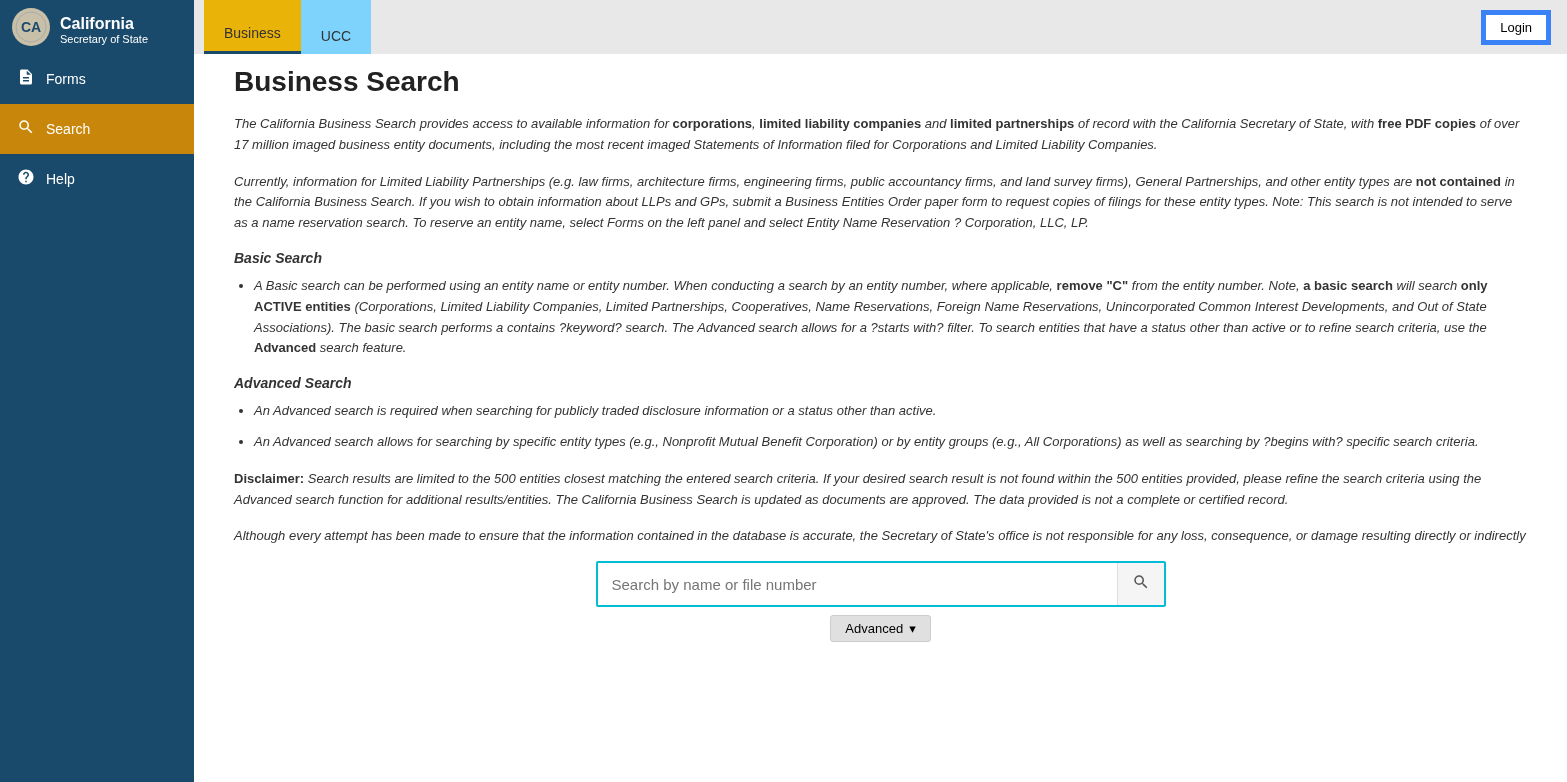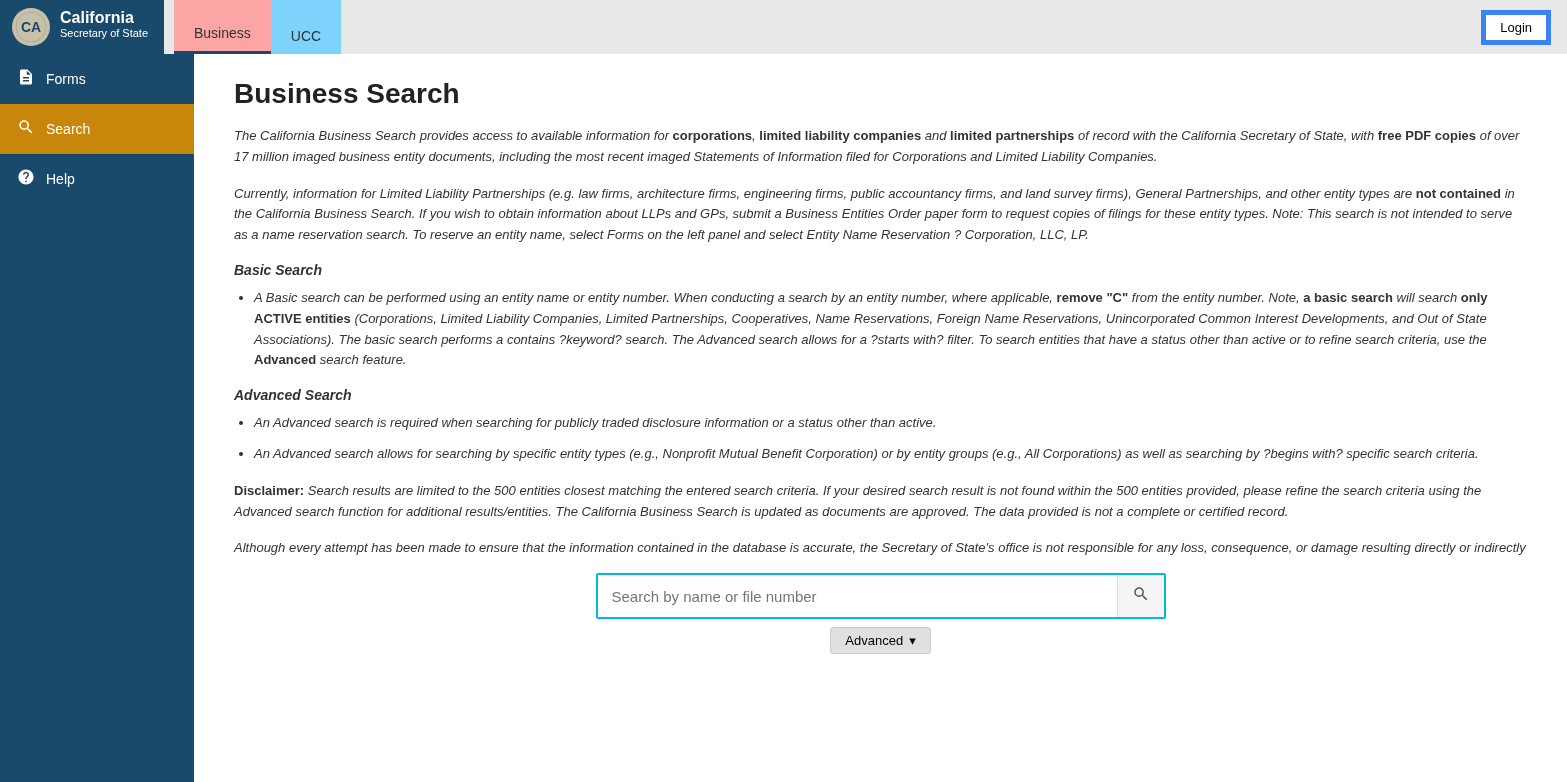--- a/index.html
+++ b/index.html
@@ -8,23 +8,23 @@
     
     #top-bar {
       display: flex;
       align-items: center;
       background: #1a4a6b;
       height: 54px;
       padding: 0 0;
       flex-shrink: 0;
     }
     #logo-area {
-      width: 164px;
-      display: flex;
-      align-items: flex-start;
+      width: 194px;
+      display: flex;
+      align-items: flex-end;
       padding: 0 12px;
       gap: 10px;
       flex-shrink: 0;
     }
     #logo-circle {
       width: 38px;
       height: 38px;
       border-radius: 50%;
       background: #c8c0a8;
       display: flex;
@@ -53,21 +53,21 @@
       cursor: pointer;
       background: #7dd3fc;
       border: none;
       color: #333;
       height: 100%;
       display: flex;
       align-items: flex-end;
       padding-bottom: 10px;
     }
     .top-tab.active {
-      background: #fca5a5;
+      background: #eab308;
       border-bottom: 3px solid #1a4a6b;
       font-weight: 500;
     }
 
     #login-area {
       padding: 0 16px;
       background: #e8e8e8;
       height: 100%;
       display: flex;
       align-items: center;
@@ -105,21 +105,21 @@
       font-size: 14px;
     }
     .sidebar-item.active { background: #c8860a; }
     .sidebar-icon { font-size: 16px; width: 20px; text-align: center; }
 
     
     #content-area {
       flex: 1;
       background: white;
       overflow-y: auto;
-      padding: 24px 40px 120px;
+      padding: 12px 40px 120px;
       position: relative;
     }
 
     #page-title {
       font-size: 28px;
       font-weight: bold;
       margin-bottom: 16px;
       color: #222;
     }
 
@@ -150,21 +150,21 @@
       font-size: 13px;
       line-height: 1.6;
       color: #333;
       font-style: italic;
     }
     .bullet-list li b, .bullet-list li strong { font-style: normal; }
 
     
     #search-bar-container {
       position: sticky;
-      bottom: 0;
+      bottom: 12px;
       background: white;
       padding: 16px 0 8px;
       display: flex;
       flex-direction: column;
       align-items: center;
     }
 
     #search-input-wrapper {
       display: flex;
       align-items: center;

